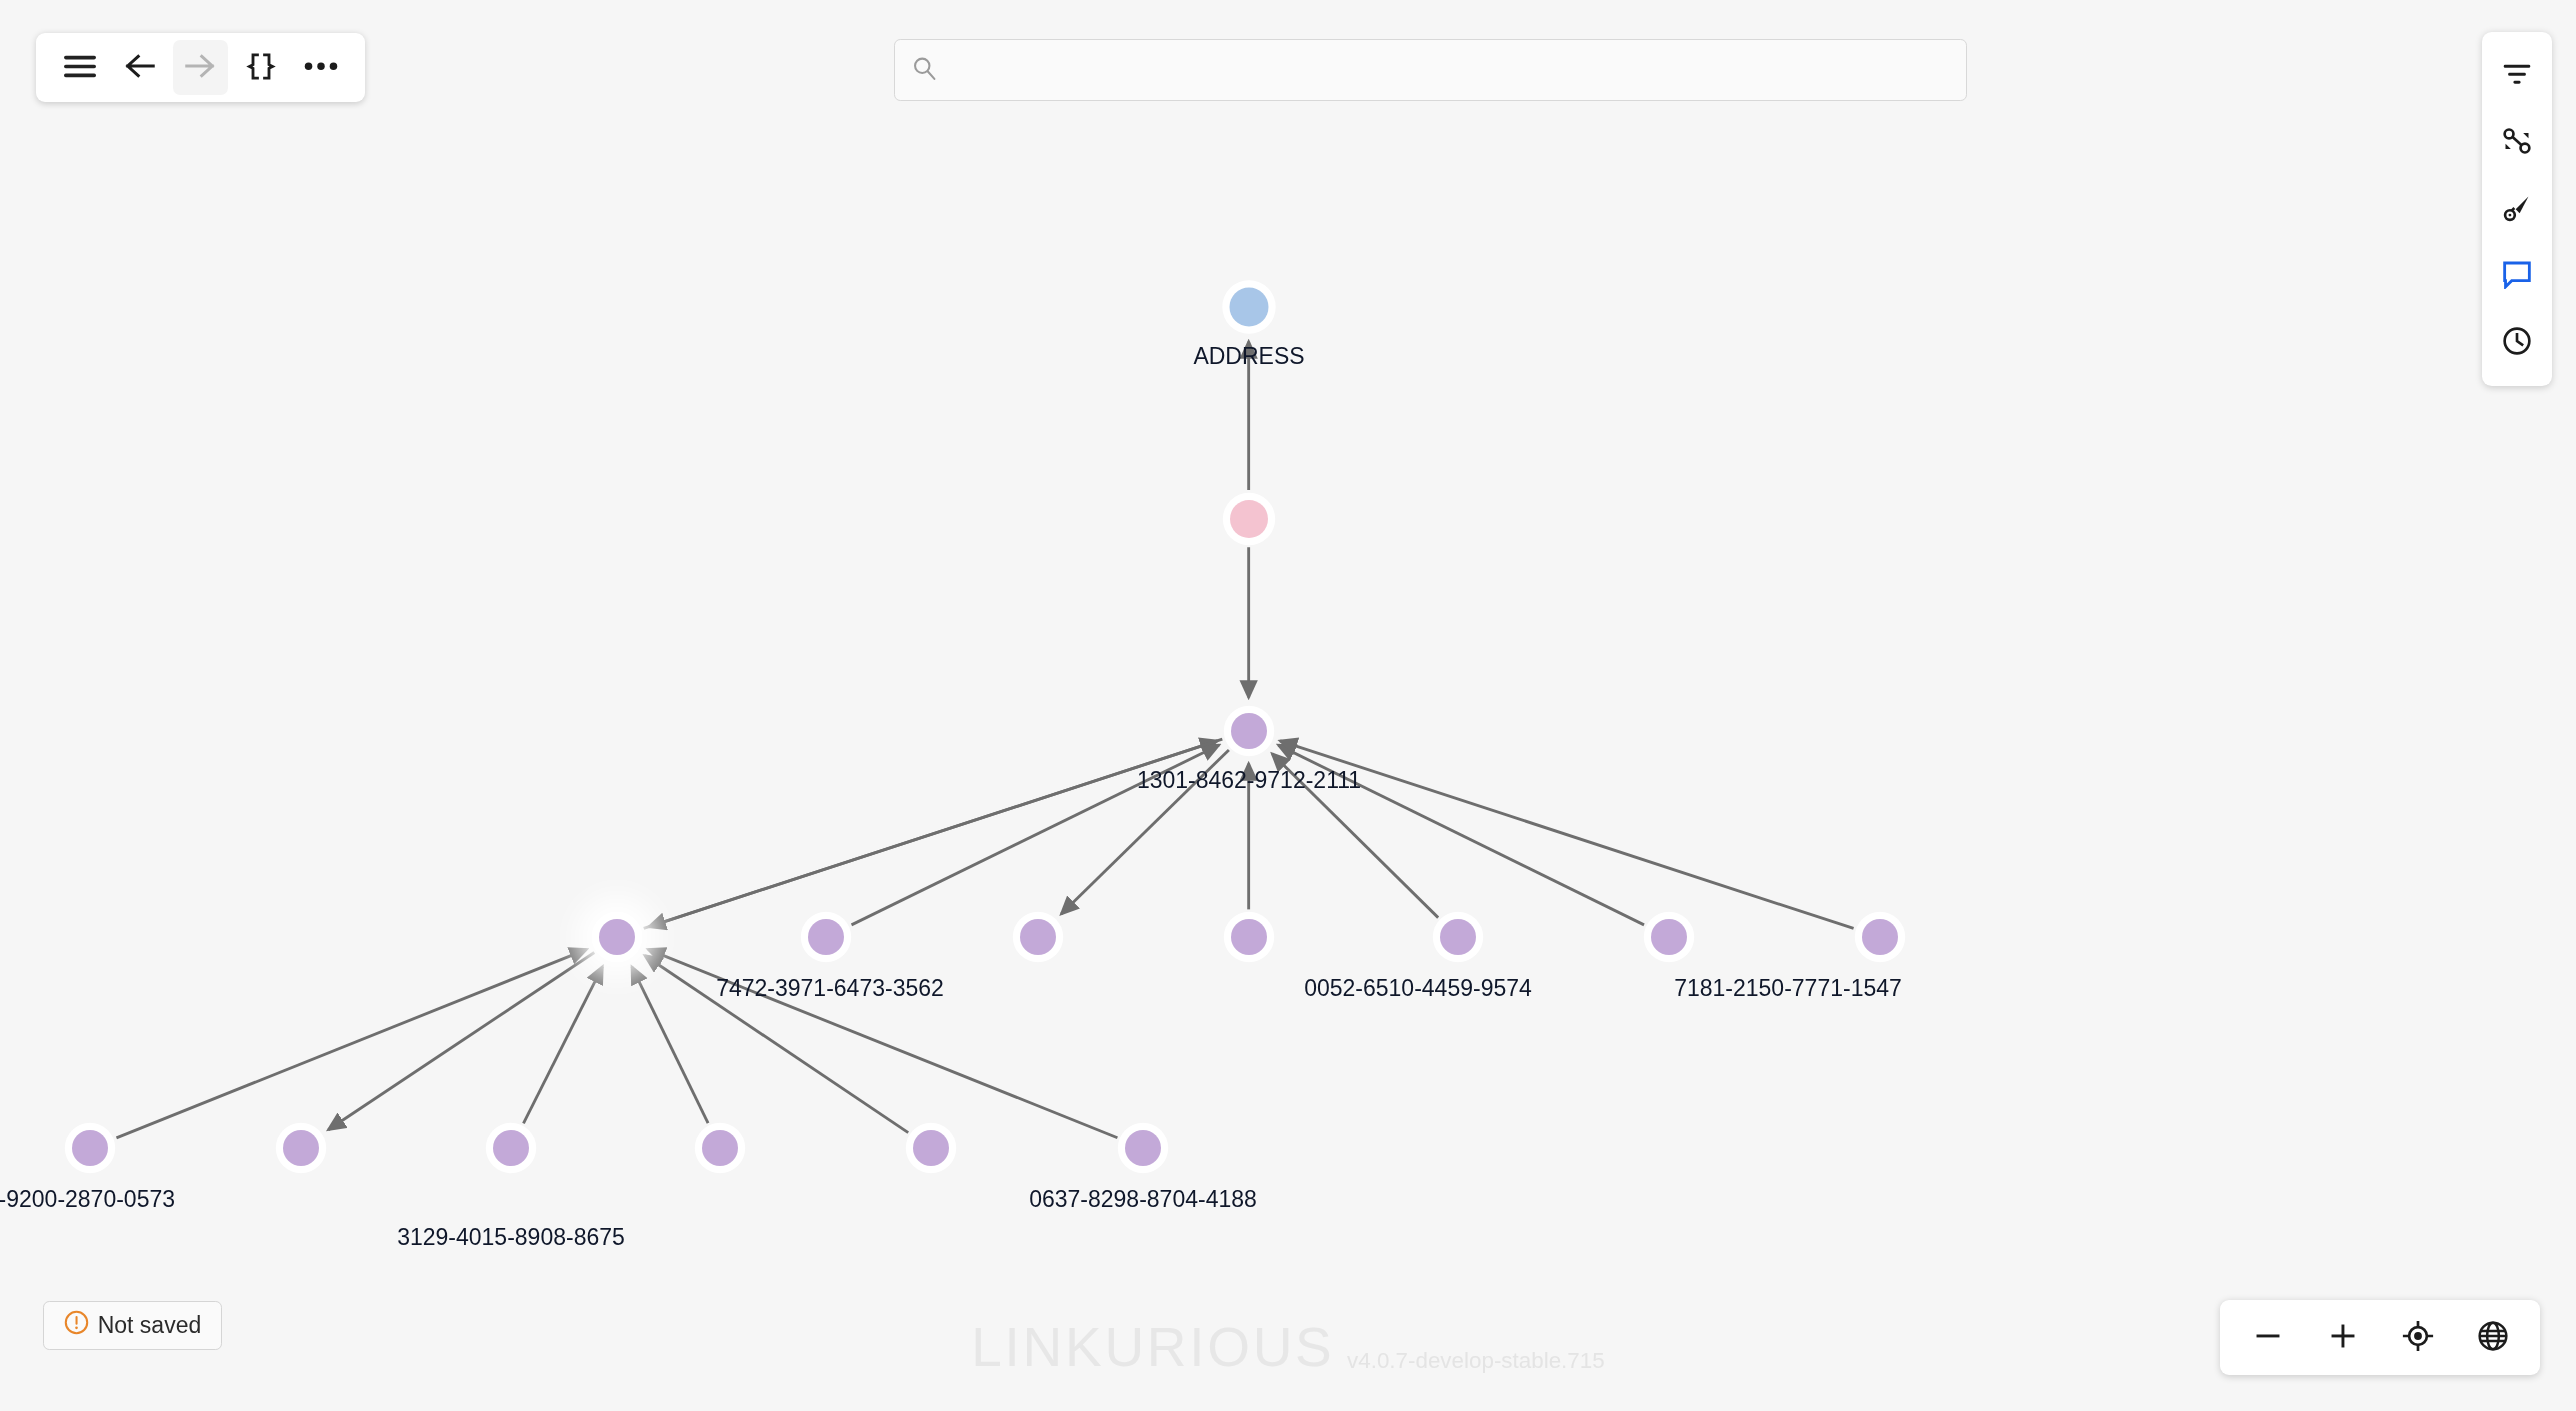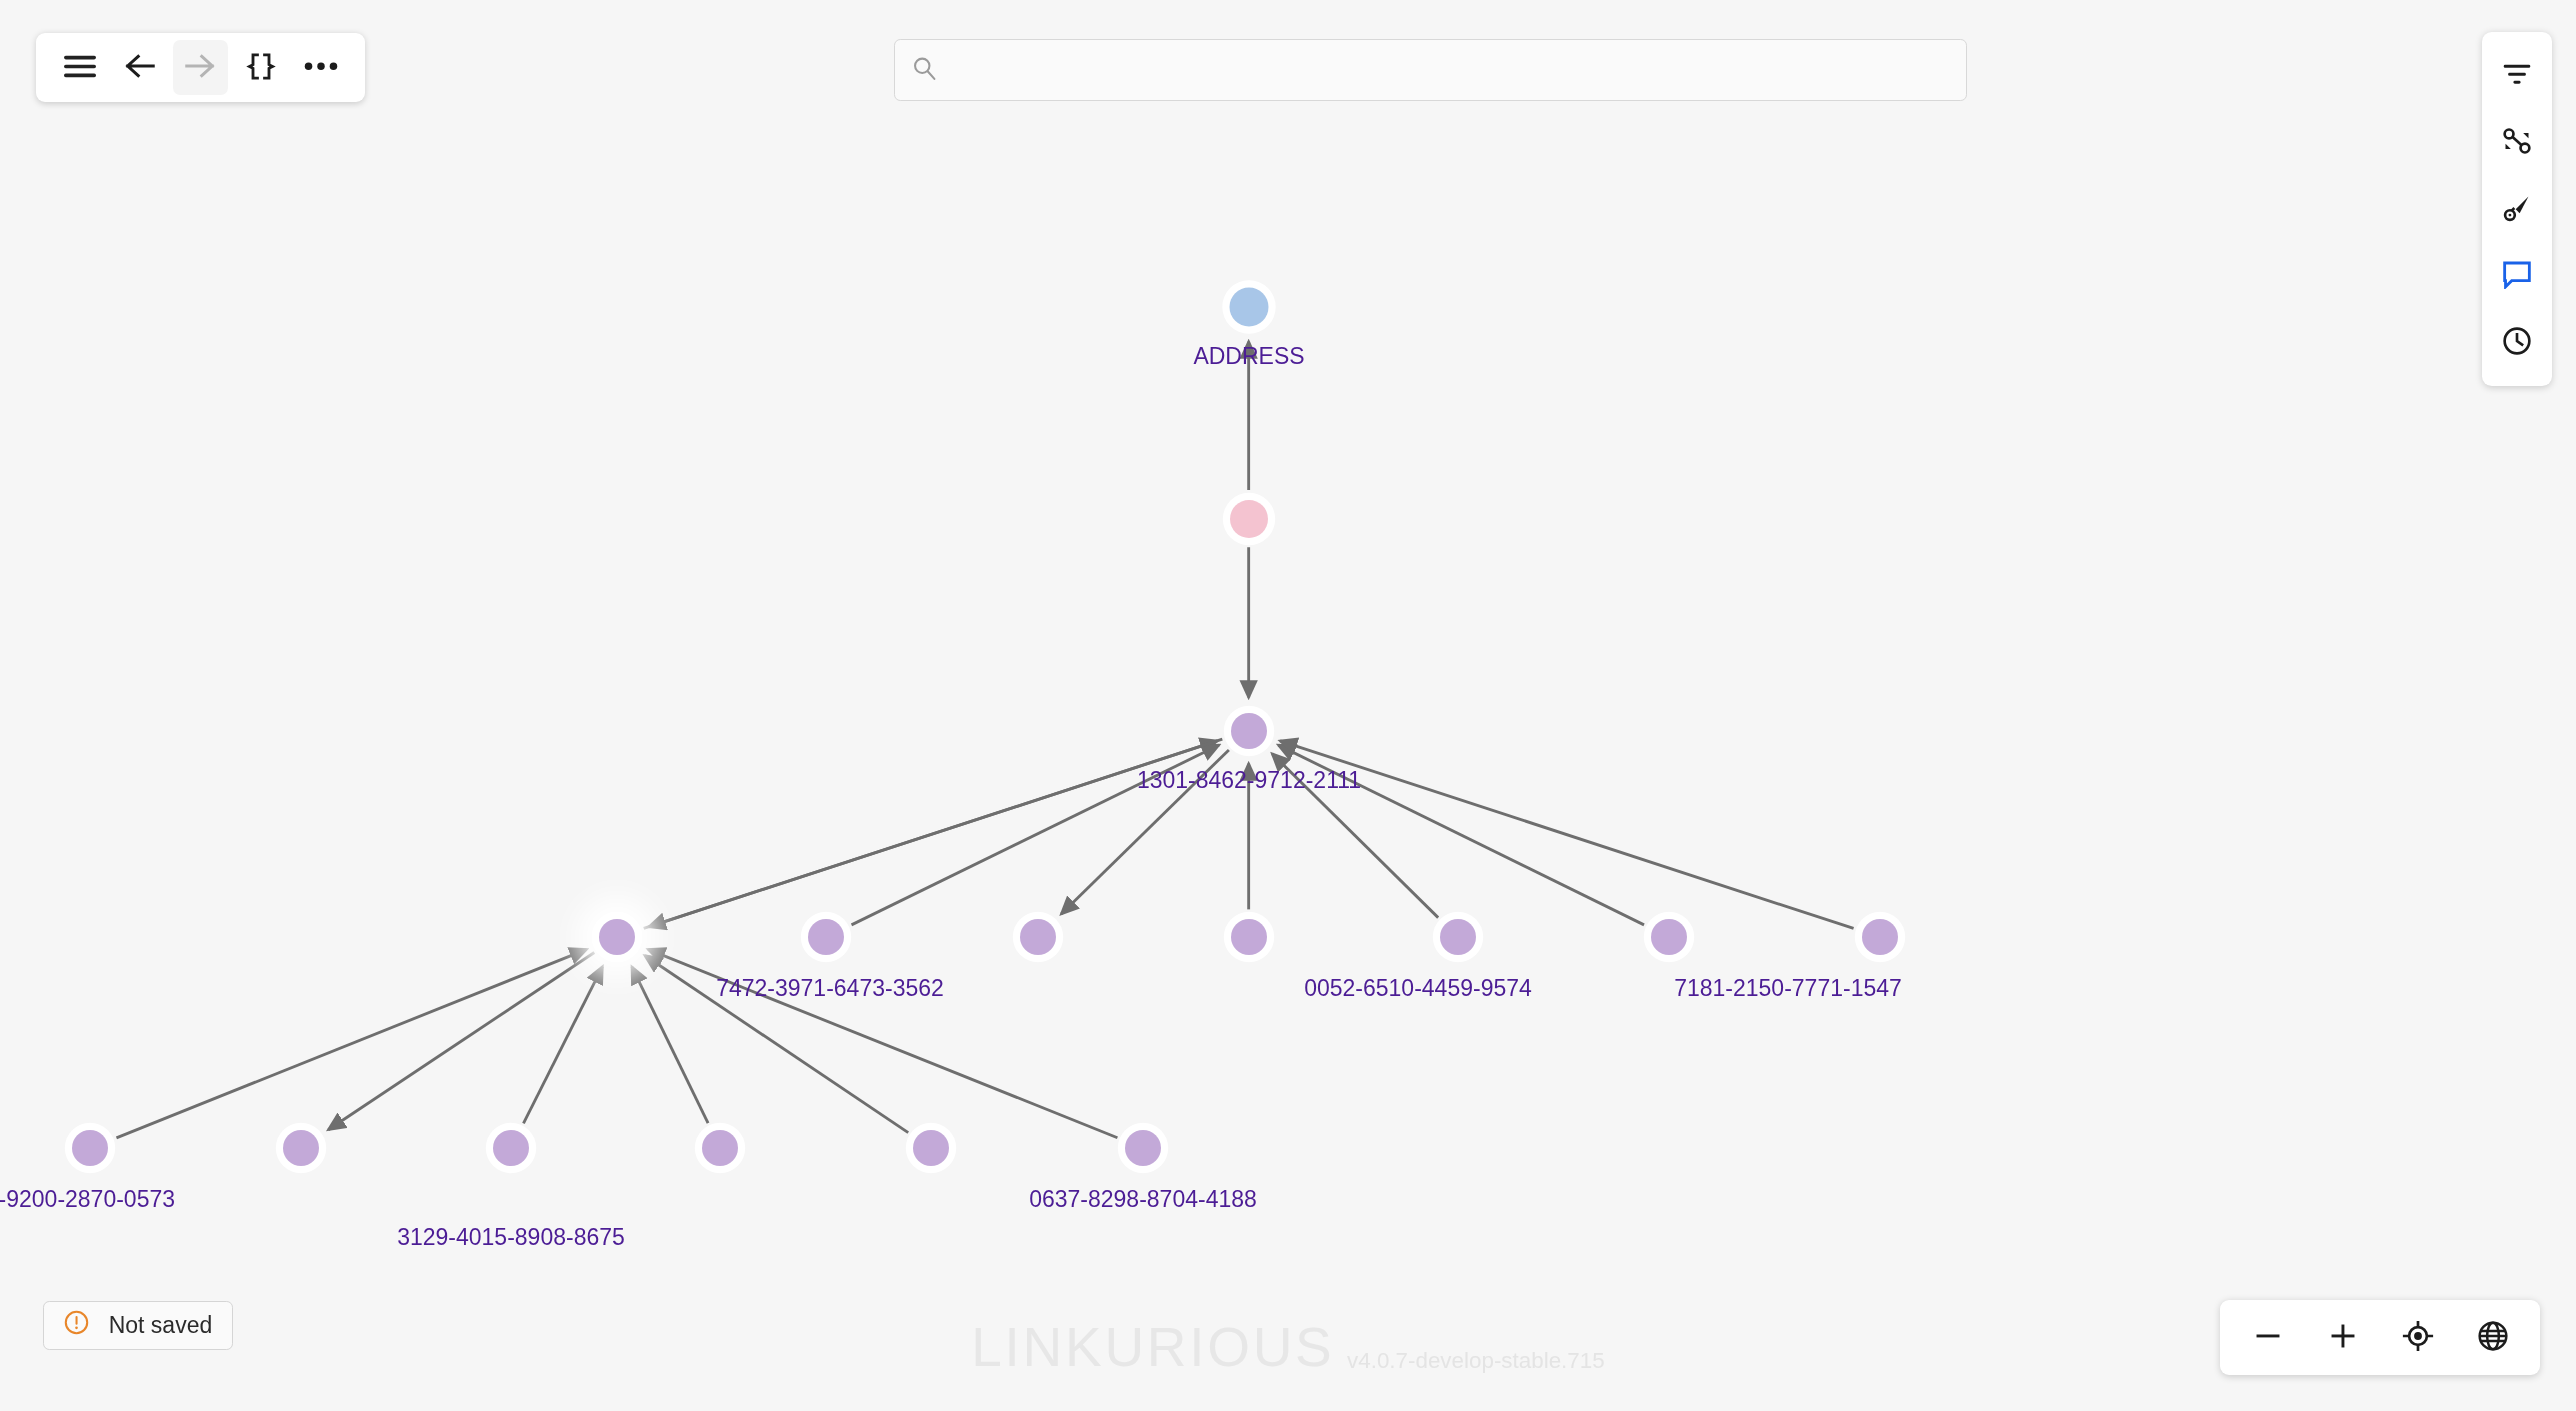--- a/index.html
+++ b/index.html
@@ -30,21 +30,21 @@
     transform: translate(-50%, -50%);
     box-shadow: 0 0 0 7.2px #ffffff;
   }
   .node.halo {
     box-shadow: 0 0 0 7.2px #ffffff, 0 0 30px 23px #ffffff;
   }
   .node-label {
     position: absolute;
     transform: translate(-50%, 0);
     white-space: nowrap;
-    color: #4c1d95;
+    color: #0f172a;
     font-size: 23px;
     font-family: "Liberation Sans", sans-serif;
     letter-spacing: 0px;
   }
 
   
   #top-left-toolbar {
     position: absolute;
     left: 36px; top: 33px;
     height: 69px;
@@ -138,21 +138,21 @@
 
   
   #status-badge {
     position: absolute;
     left: 43px; bottom: 61px;
     height: 49px;
     background: #fafafa;
     border: 0.9px solid #d5d5d5;
     border-radius: 6.3px;
     display: flex; align-items: center;
-    gap: 20px;
+    gap: 9px;
     padding: 0 19.7px;
     font-size: 23px;
     color: #2b2b2b;
   }
 
   
   #watermark {
     position: absolute;
     left: 50%;
     bottom: 36px;

